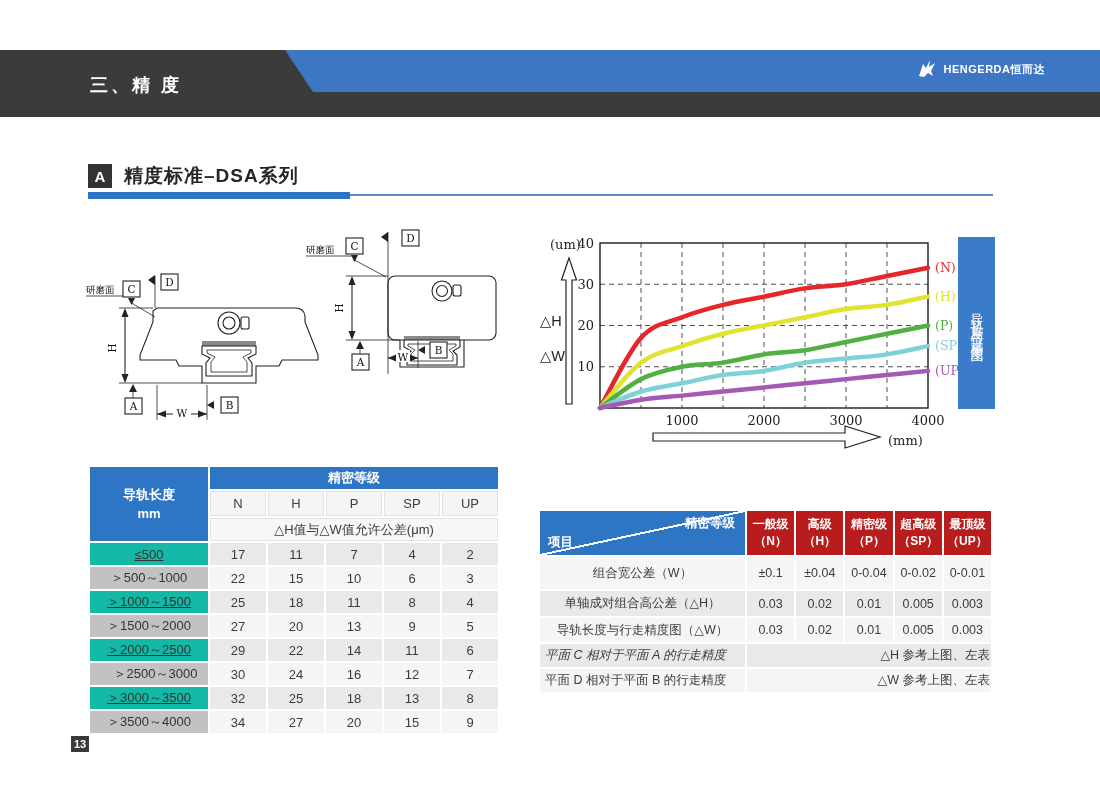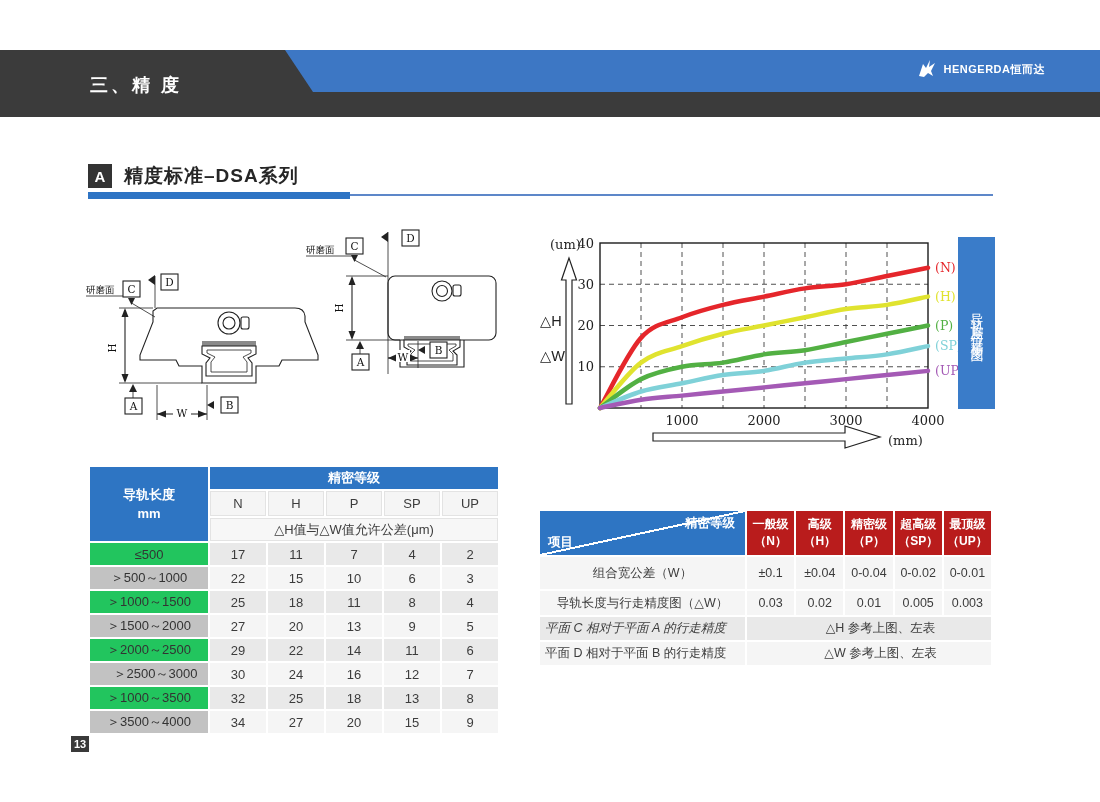--- a/index.html
+++ b/index.html
@@ -45,31 +45,31 @@
 
   
   table{border-collapse:separate;border-spacing:2px;table-layout:fixed;}
   td{text-align:center;vertical-align:middle;overflow:hidden;}
   #left-table{position:absolute;left:88px;top:465px;width:412px;font-size:13px;color:#3c3c3c;}
   #right-table{position:absolute;left:538px;top:509px;width:455px;font-size:12.5px;color:#3c3c3c;}
   .blue-h{background:#2e75c3;color:#fff;font-weight:bold;font-size:13px;}
   .lt-corner{background:#2e75c3;color:#fff;font-weight:bold;line-height:1.5;}
   .lt-grade{background:#f5f5f5;border:1px solid #e3e3e3;height:21px;}
   .lt-sub{background:#f7f7f7;border:1px solid #e3e3e3;height:19px;font-size:13px;}
-  .lab0{background:#22c55e;color:#333;}
+  .lab0{background:#14b8a6;color:#333;text-decoration:underline;}
   .lab1{background:#c2c2c2;color:#333;}
   .val0{background:#e9e9e9;}
   .val1{background:#f5f5f5;}
   .rt-head{background:#b91c1c;color:#fff;font-weight:bold;font-size:12px;line-height:1.45;margin-left:15px;}
   .rt-corner{background:linear-gradient(to bottom right,rgba(0,0,0,0) calc(50% - 1px),#fff calc(50% - 1px),#fff calc(50% + 1px),rgba(0,0,0,0) calc(50% + 1px)),#2e75c3;
              position:relative;color:#fff;font-weight:bold;font-size:12.5px;}
   .rt-ct{position:absolute;top:4px;right:10px;}
   .rt-cb{position:absolute;bottom:4px;left:8px;}
   .rt-left{text-align:left;padding-left:5px;}
-  .rt-span{text-align:center;padding-left:24px;}
+  .rt-span{text-align:right;padding-left:24px;}
 
   .page-num{position:absolute;left:71px;top:736px;width:18px;height:16px;background:#3a3a3a;
             color:#fff;font-size:11px;font-weight:bold;display:flex;align-items:center;justify-content:center;}
 </style>
 </head>
 <body>
 
 <div class="page">
 
   <div class="header-band">
@@ -288,21 +288,21 @@
         </tr>
         <tr>
           <td class="lab1" style="height: 20px; padding-left: 14px;">＞2500～3000</td>
           <td class="val1">30</td>
           <td class="val1">24</td>
           <td class="val1">16</td>
           <td class="val1">12</td>
           <td class="val1">7</td>
         </tr>
         <tr>
-          <td class="lab0" style="height: 20px;">＞1000～3500</td>
+          <td class="lab0" style="height: 20px;">＞3000～3500</td>
           <td class="val0">32</td>
           <td class="val0">25</td>
           <td class="val0">18</td>
           <td class="val0">13</td>
           <td class="val0">8</td>
         </tr>
         <tr>
           <td class="lab1" style="height: 20px;">＞3500～4000</td>
           <td class="val1">34</td>
           <td class="val1">27</td>
@@ -351,20 +351,28 @@
         </tr>
         <tr>
           <td class="val1" style="height: 30px;">组合宽公差（W）</td>
           <td class="val1">±0.1</td>
           <td class="val1">±0.04</td>
           <td class="val1">0-0.04</td>
           <td class="val1">0-0.02</td>
           <td class="val1">0-0.01</td>
         </tr>
         <tr>
+          <td class="val0" style="height: 23px;">单轴成对组合高公差（△H）</td>
+          <td class="val0">0.03</td>
+          <td class="val0">0.02</td>
+          <td class="val0">0.01</td>
+          <td class="val0">0.005</td>
+          <td class="val0">0.003</td>
+        </tr>
+        <tr>
           <td class="val1" style="height: 22px;">导轨长度与行走精度图（△W）</td>
           <td class="val1">0.03</td>
           <td class="val1">0.02</td>
           <td class="val1">0.01</td>
           <td class="val1">0.005</td>
           <td class="val1">0.003</td>
         </tr>
         <tr>
           <td class="val0 rt-left" style="height: 21px; font-style: italic;">平面 C 相对于平面 A 的行走精度</td>
           <td class="val0 rt-span" colspan="5">△H 参考上图、左表</td>

